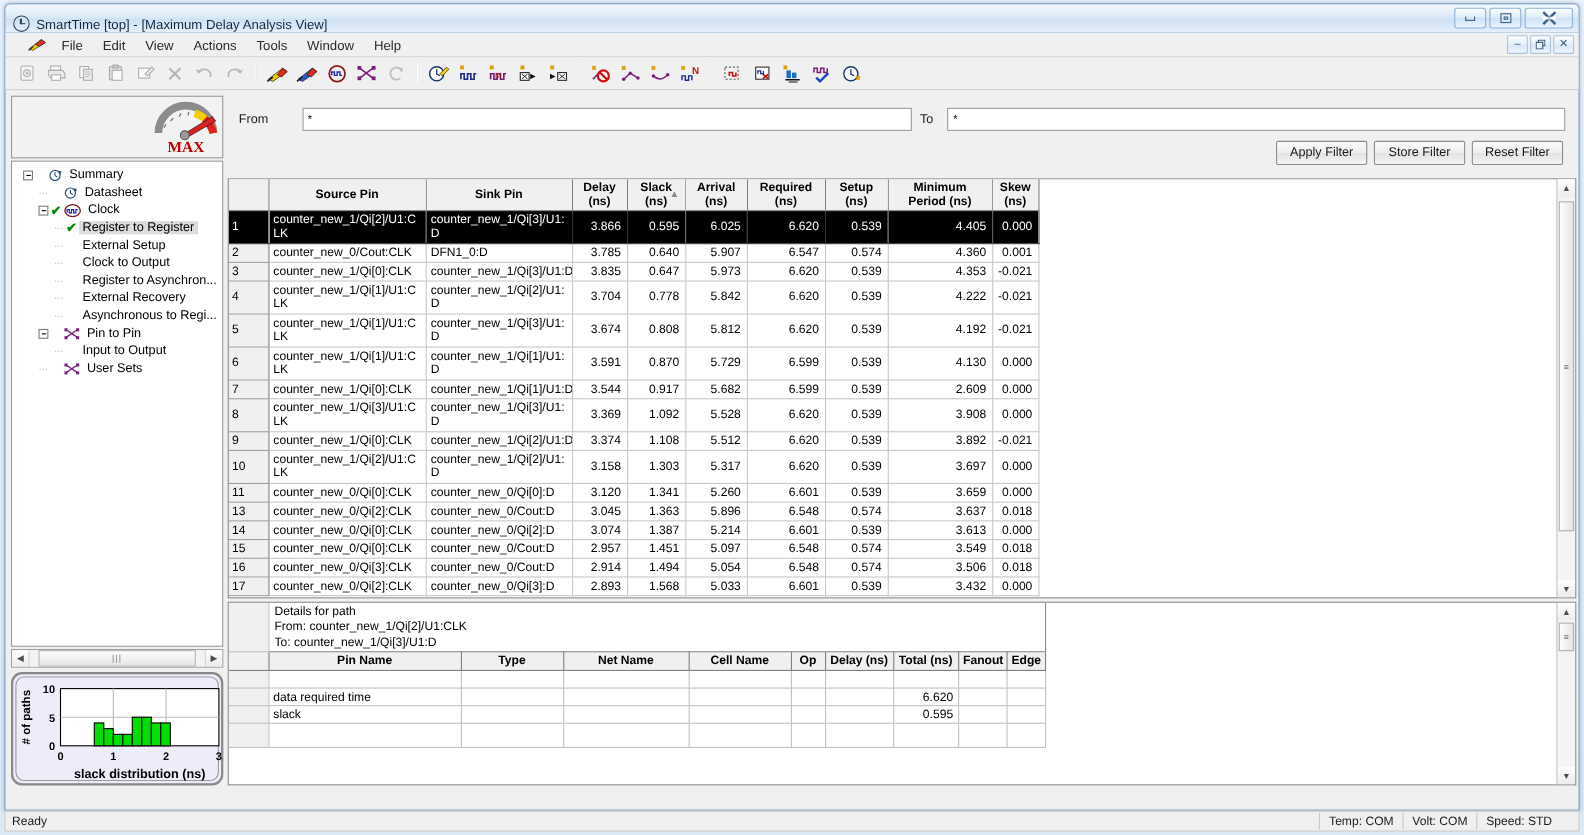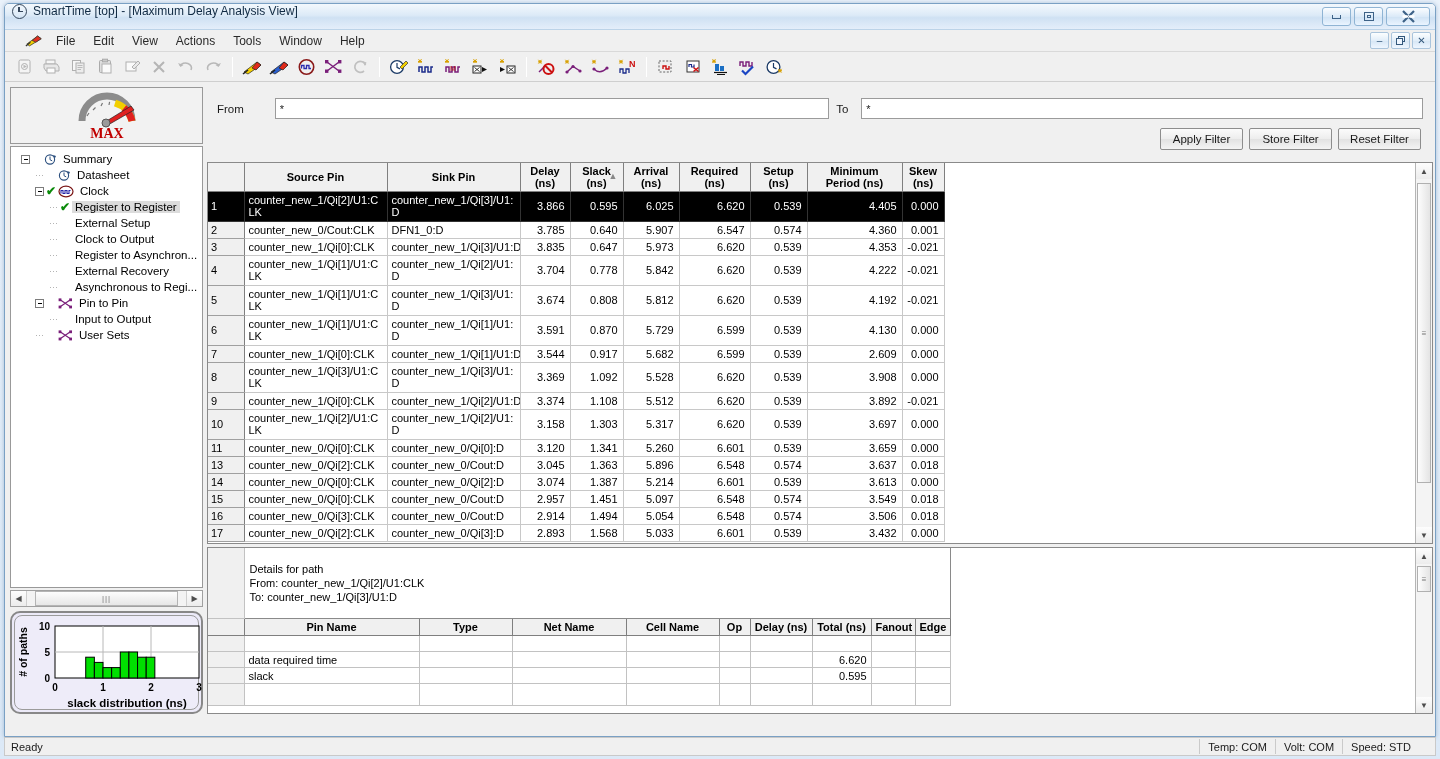--- a/index.html
+++ b/index.html
@@ -24,21 +24,21 @@
     border: 1px solid #7aa0c4;
     border-radius: 5px 5px 0 0;
     background: #f0f0f0;
     box-shadow: 0 0 4px rgba(90,130,170,.45);
   }
   .titlebar {
     height: 26px;
     background: linear-gradient(#f3f8fd, #dceaf7 45%, #cfe1f3 55%, #e4eefa);
     border-radius: 4px 4px 0 0;
     border-bottom: 1px solid #bcd3e8;
-    display: flex; align-items: flex-start;
+    display: flex; align-items: flex-end;
     padding-left: 7px;
     position: relative;
   }
   .title-text {
     font-size: 12px; color: #102a43;
     margin-left: 6px;
     white-space: nowrap;
   }
   .clock-icon {
     width: 15px; height: 15px; border: 1.6px solid #34465b;
@@ -118,21 +118,21 @@
   }
   .left-pane {
     width: 200px;
     display: flex; flex-direction: column;
     padding: 3px 2px 2px 5px;
   }
   .logo-box {
     height: 57px;
     border: 1px solid #999;
     background: #f2f2f2;
-    display: flex; align-items: center; justify-content: center;
+    display: flex; align-items: center; justify-content: flex-end;
     margin-bottom: 2px;
   }
   .tree-box {
     flex: 1;
     border: 1px solid #999;
     background: #fff;
     overflow: hidden;
     position: relative;
   }
   .tree { padding: 4px 2px 2px 4px; }
@@ -343,21 +343,21 @@
   table.details th {
     background: #f0f0f0;
     border: 1px solid #7f7f7f;
     border-top: none; border-left: none;
     font-weight: bold; height: 17px;
   }
   td.dnum { background: #f0f0f0; border-right: 1px solid #7f7f7f; }
   .dhead-cell {
     border: 1px solid #8a8a8a !important;
     border-left: none !important; border-top: none !important;
-    padding: 14px 5px !important;
+    padding: 1px 5px !important;
     line-height: 14px;
     height: auto !important;
   }
   .blankrow td { height: 38px; background: #f0f0f0; }
   .blankrow td.first { background: #fff; }
   td.right { text-align: right; padding-right: 6px; }
 
   
   .statusbar {
     position: absolute;

